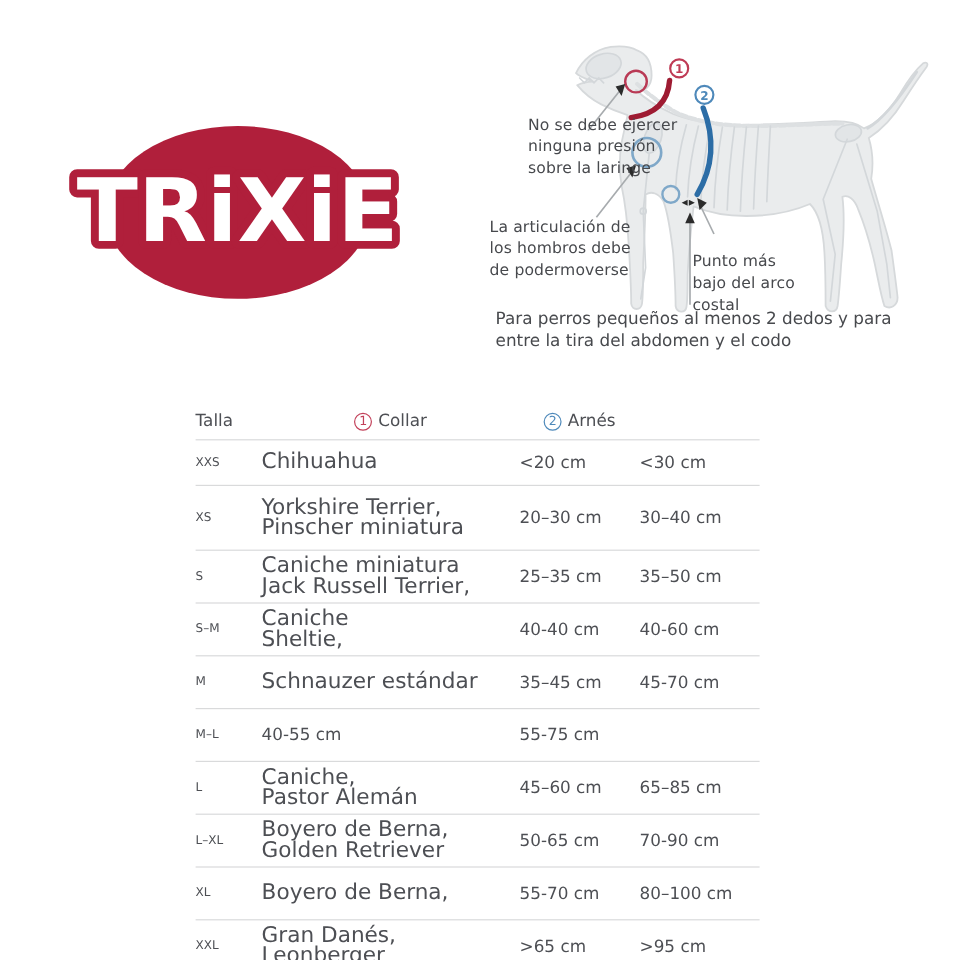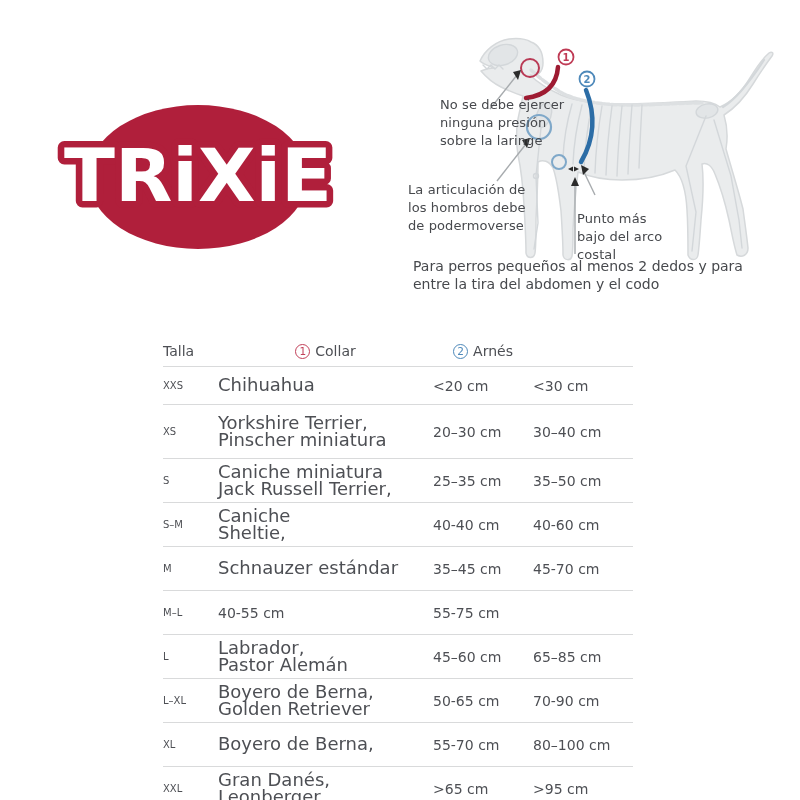--- a/index.html
+++ b/index.html
@@ -208,21 +208,21 @@
 
   <div class="t-row">
     <div class="cell size">M–L</div>
     <div class="cell">40-55 cm</div>
     <div class="cell">55-75 cm</div>
   </div>
 
   <div class="t-row">
     <div class="cell size">L</div>
     <div class="cell breeds">
-        <span class="breed-line">Labrador,</span>
+        <span class="breed-line">Caniche,</span>
         <span class="breed-line">Pastor Alemán</span>
       </div>
     <div class="cell">45–60 cm</div>
     <div class="cell">65–85 cm</div>
   </div>
 
   <div class="t-row">
     <div class="cell size">L–XL</div>
     <div class="cell breeds">
         <span class="breed-line">Boyero de Berna,</span>

